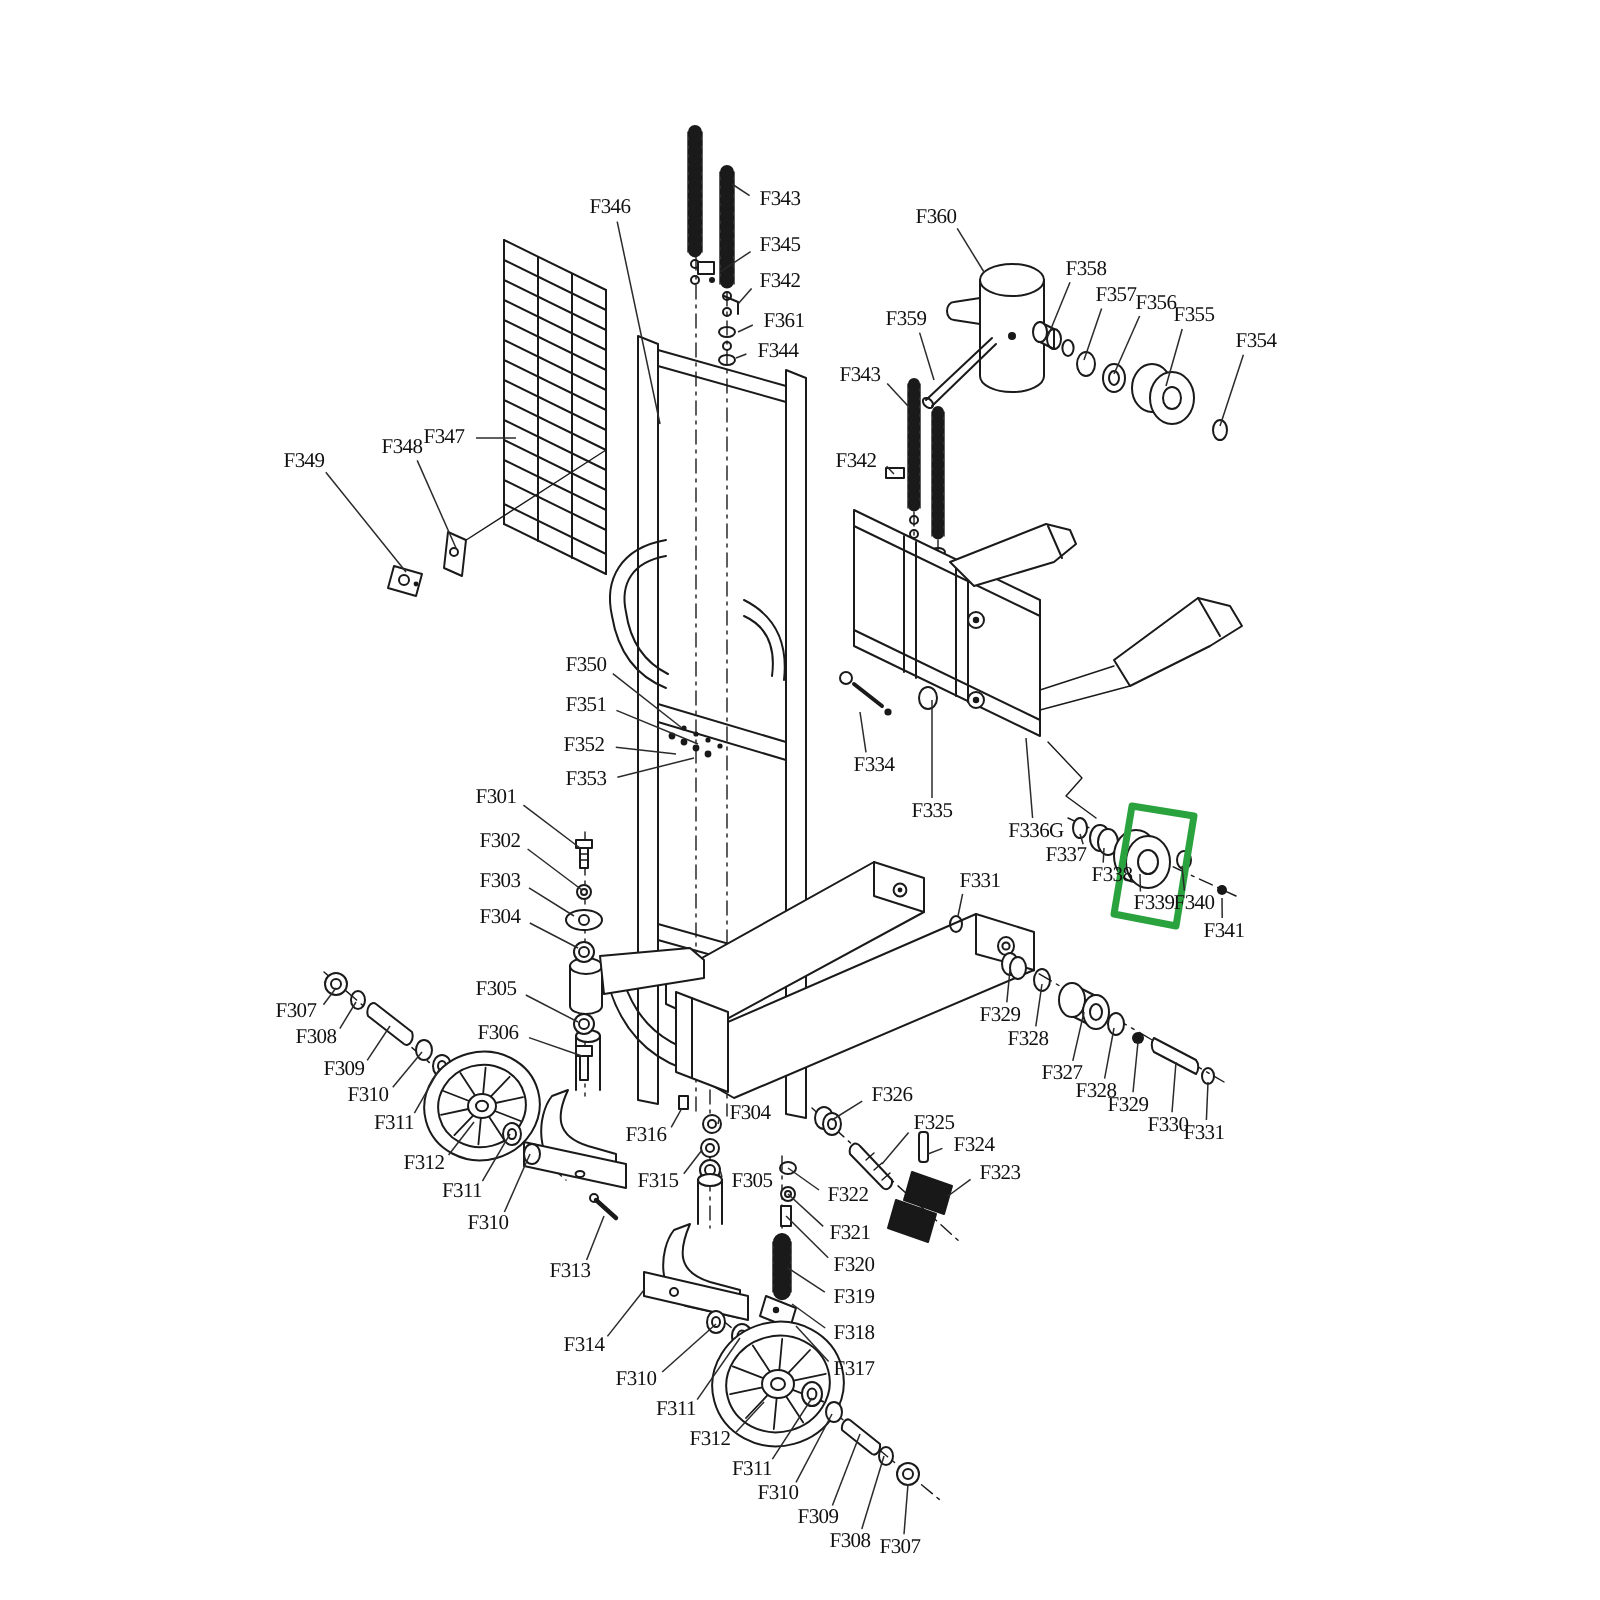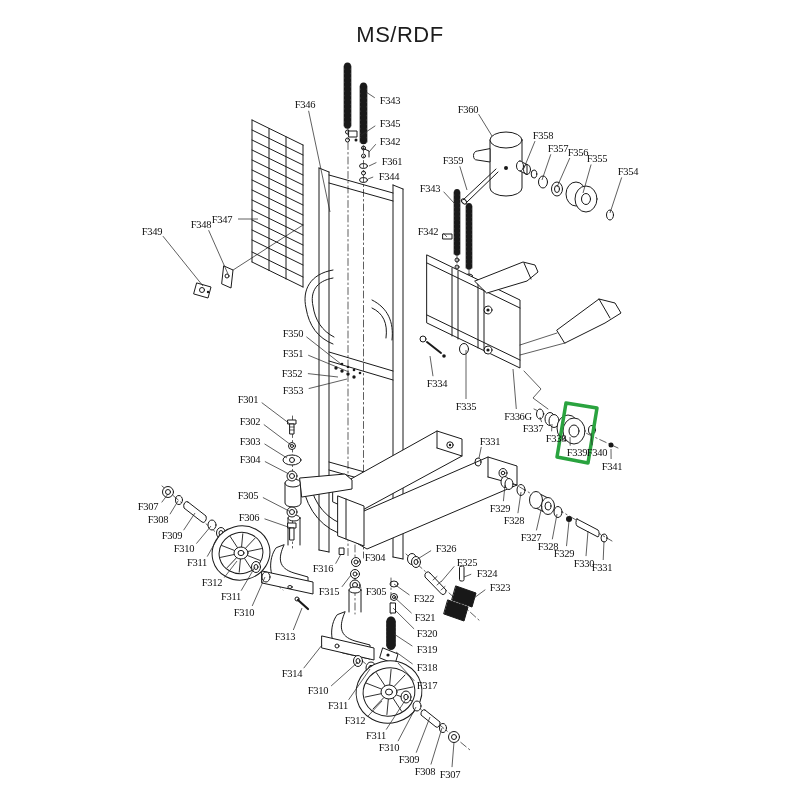--- a/index.html
+++ b/index.html
@@ -20,21 +20,20 @@
   #art .coil{stroke-width:9;stroke-dasharray:1.8 2;}
   #leaders line{stroke:#2b2b2b;stroke-width:.75;}
   #labels text{font-family:"Liberation Serif",serif;font-size:10.5px;fill:#101010;
                text-anchor:middle;dominant-baseline:central;letter-spacing:-.3px;}
   .spokes line{stroke:#1a1a1a;stroke-width:.9;}
 </style>
 </head>
 <body>
 
 <div class="stage">
-  <div class="title">MS/RDF</div>
 
   <svg id="diagram" width="800" height="800" viewBox="0 0 800 800">
     <g id="art">
 
       <g>
         <path class="dash" d="M348,128 V556 M363.5,146 V558 M457,256 V338 M469,270 V338
                               M292.5,416 V548 M355,545 V614 M391,578 V650"></path>
         <path class="dash" d="M162,486 L283,590 M349,650 L470,750 M482,465 L612,541
                               M534,409 L618,448 M406,554 L480,621"></path>
       </g>

